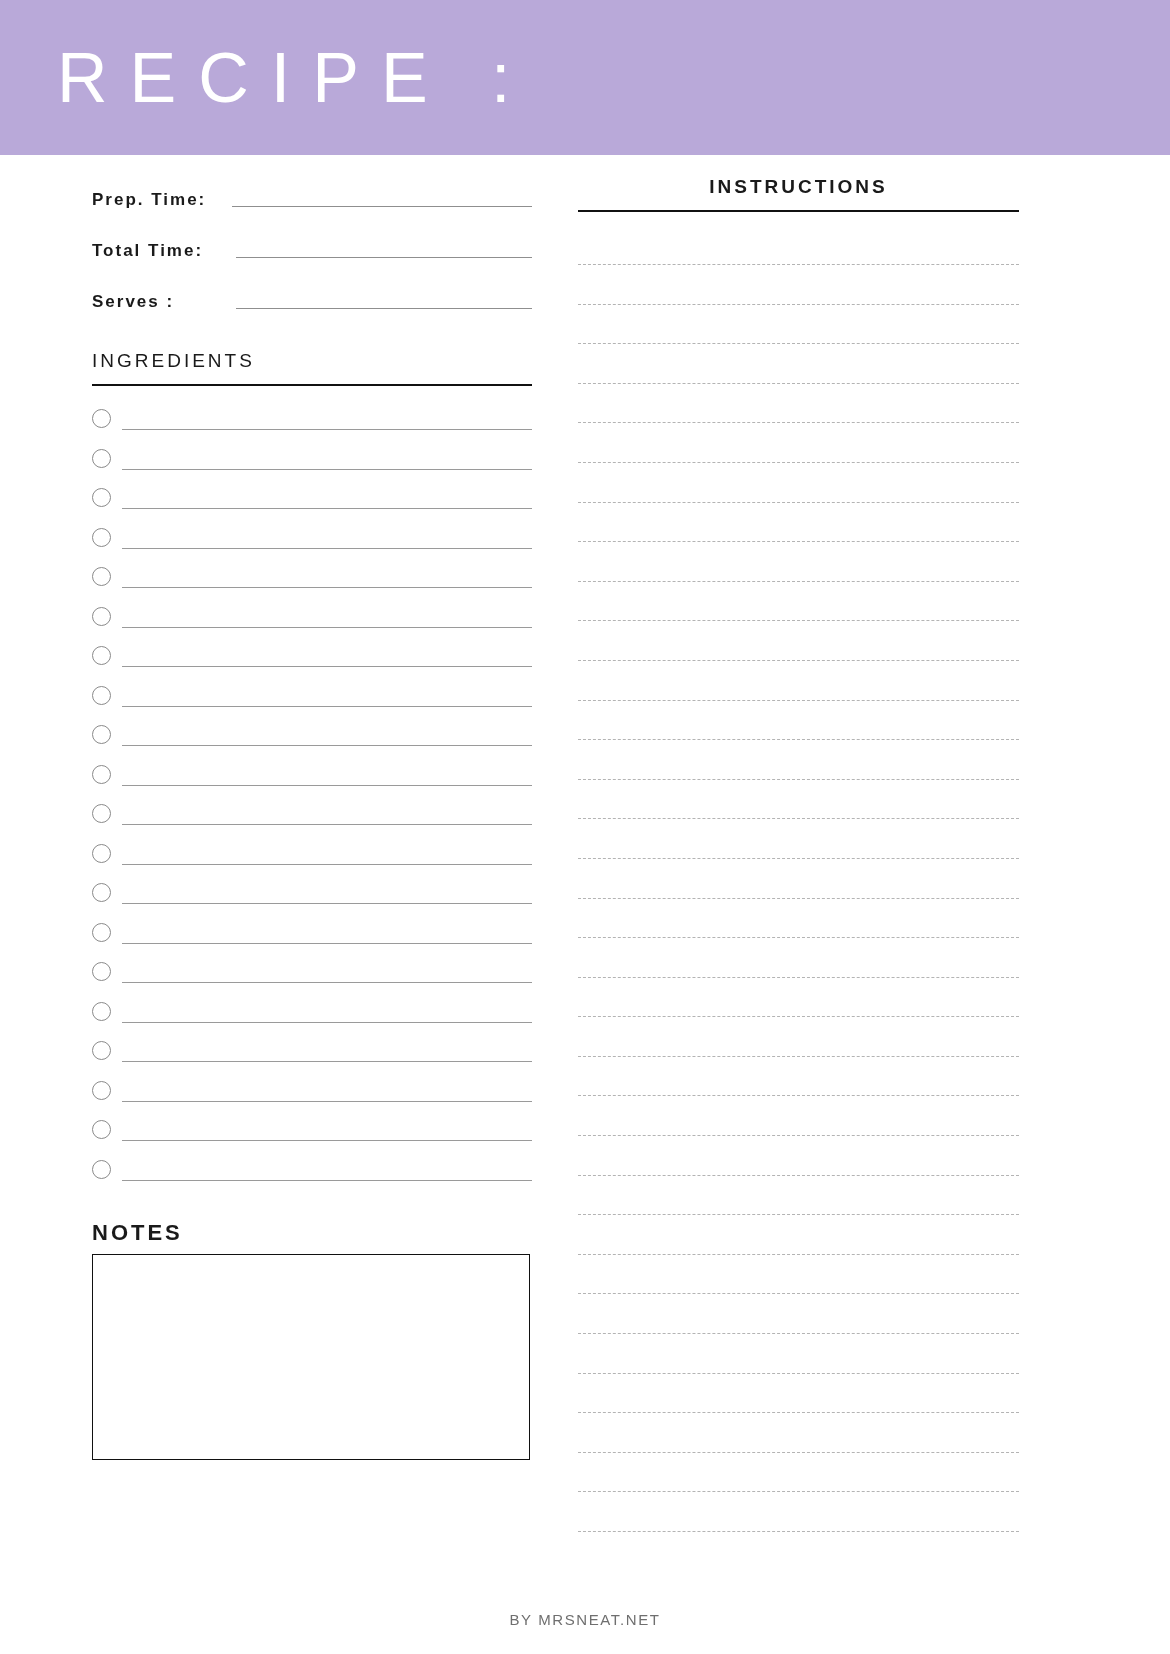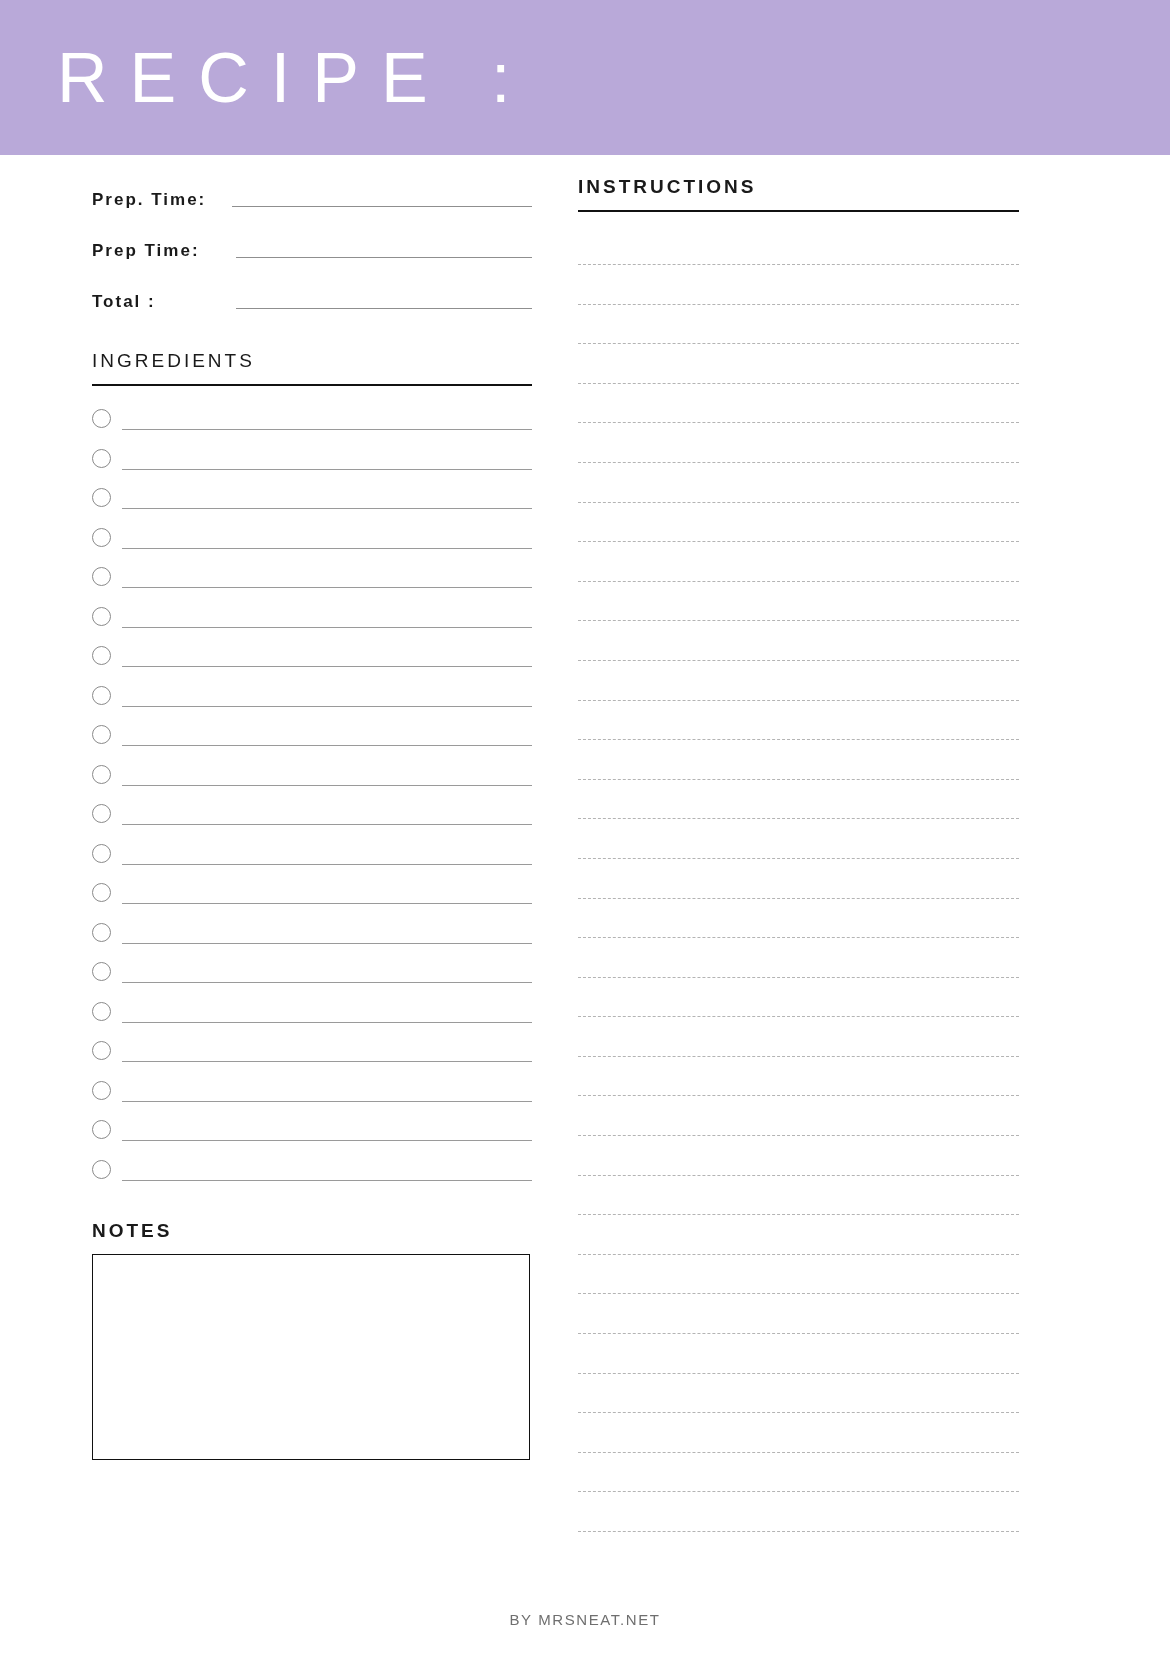--- a/index.html
+++ b/index.html
@@ -122,21 +122,21 @@
     height: 1px;
     background: #9a9a9a;
   }
 
   .notes-head {
     position: relative;
     margin-top: 30px;
     height: 26px;
   }
   .notes-head .title {
-    font-size: 19px;
+    font-size: 22px;
     font-weight: bold;
     letter-spacing: 3px;
   }
   .notes-box {
     margin-top: 8px;
     width: 438px;
     height: 206px;
     border: 1.8px solid #111;
     box-sizing: border-box;
   }
@@ -144,20 +144,21 @@
   
   .right-col {
     position: absolute;
     left: 578px;
     top: 12px;
     width: 441px;
   }
   .instr-head {
     position: relative;
     height: 36px;
+    text-align: center;
   }
   .instr-head .title {
     font-size: 19px;
     font-weight: bold;
     letter-spacing: 3px;
   }
   .instr-head .rule {
     position: absolute;
     left: 0;
     bottom: 0;
@@ -203,25 +204,25 @@
 
 <div class="page">
 
   <div class="left-col">
 
     <div class="meta-row">
       <div class="meta-label">Prep. Time:</div>
       <div class="meta-line w1"></div>
     </div>
     <div class="meta-row">
-      <div class="meta-label">Prep Time:</div>
+      <div class="meta-label">Total Time:</div>
       <div class="meta-line w2"></div>
     </div>
     <div class="meta-row">
-      <div class="meta-label">Total     :</div>
+      <div class="meta-label">Serves     :</div>
       <div class="meta-line w2"></div>
     </div>
 
     <div class="section-head">
       <span class="title">INGREDIENTS</span>
       <div class="rule"></div>
     </div>
 
     <div class="ingredients">
       <div class="ing-row">

